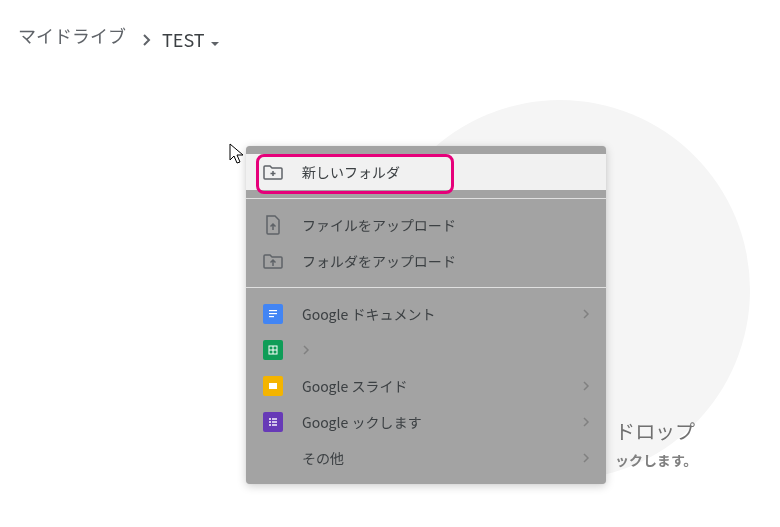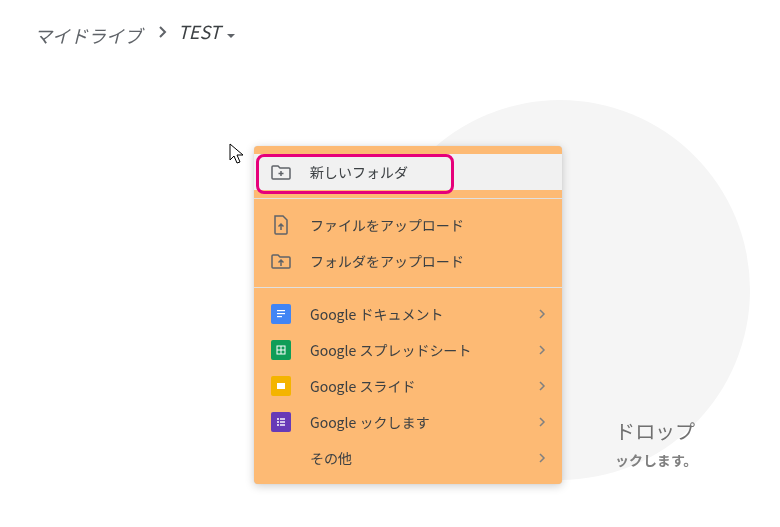--- a/index.html
+++ b/index.html
@@ -10,25 +10,24 @@
     }
     body {
       width: 780px;
       height: 527px;
       background: #ffffff;
       position: relative;
       overflow: hidden;
     }
     .breadcrumb {
       display: flex;
-      align-items: flex-start;
-      padding: 18px 28px;
+      align-items: flex-end;
+      padding: 18px 12px;
       font-size: 18px;
       color: #5f6368;
-      font-style: italic;
     }
     .breadcrumb-item {
       padding: 4px 6px;
       border-radius: 4px;
     }
     .breadcrumb-sep {
       margin: 0 10px;
       color: #5f6368;
     }
     .breadcrumb-current {
@@ -68,23 +67,23 @@
     }
     .cursor {
       position: absolute;
       top: 143px;
       left: 229px;
       z-index: 5;
     }
     .context-menu {
       position: absolute;
       top: 146px;
-      left: 254px;
-      width: 308px;
-      background: #fdba74;
+      left: 246px;
+      width: 360px;
+      background: #a3a3a3;
       border-radius: 4px;
       box-shadow: 0 2px 10px rgba(0,0,0,0.2), 0 0 1px rgba(0,0,0,0.15);
       padding: 8px 0;
       z-index: 3;
     }
     .menu-item {
       display: flex;
       align-items: center;
       height: 36px;
       padding: 0 16px;
@@ -221,21 +220,20 @@
   <div class="menu-item">
     <span class="icon-slot">
       <span class="doc-icon" style="background:#0f9d58;">
         <svg width="12" height="14" viewBox="0 0 12 14">
             <rect x="2" y="3" width="8" height="8" fill="none" stroke="white" stroke-width="1"></rect>
             <line x1="6" y1="3" x2="6" y2="11" stroke="white" stroke-width="1"></line>
             <line x1="2" y1="7" x2="10" y2="7" stroke="white" stroke-width="1"></line>
           </svg>
       </span>
     </span>
-    <span class="label">Google スプレッドシート</span>
     <span class="arrow">
       <svg width="8" height="12" viewBox="0 0 8 12">
           <path d="M2 2 L6 6 L2 10" stroke="#808080" stroke-width="1.5" fill="none"></path>
         </svg>
     </span>
   </div>
 
   <div class="menu-item">
     <span class="icon-slot">
       <span class="doc-icon" style="background:#f4b400;">

